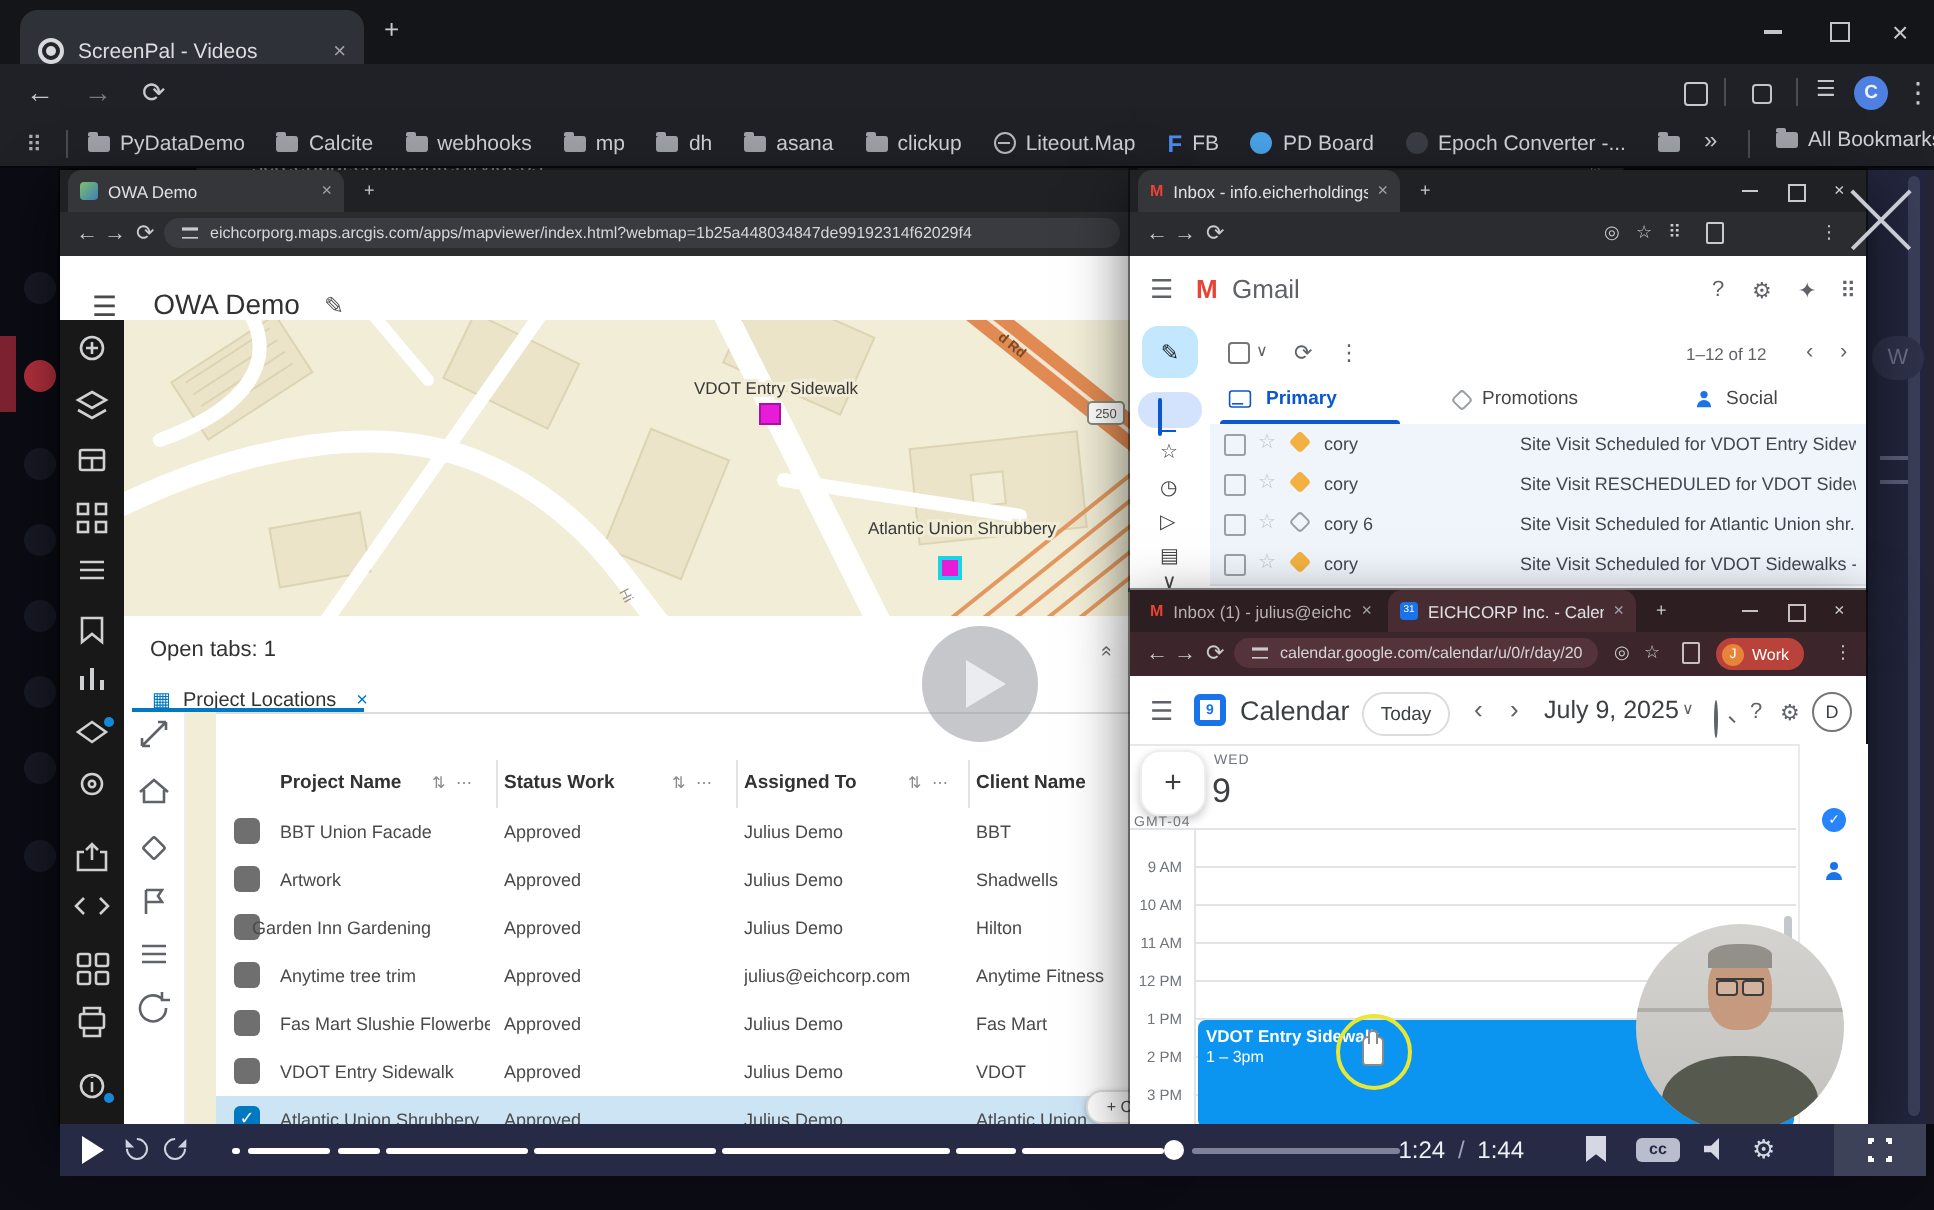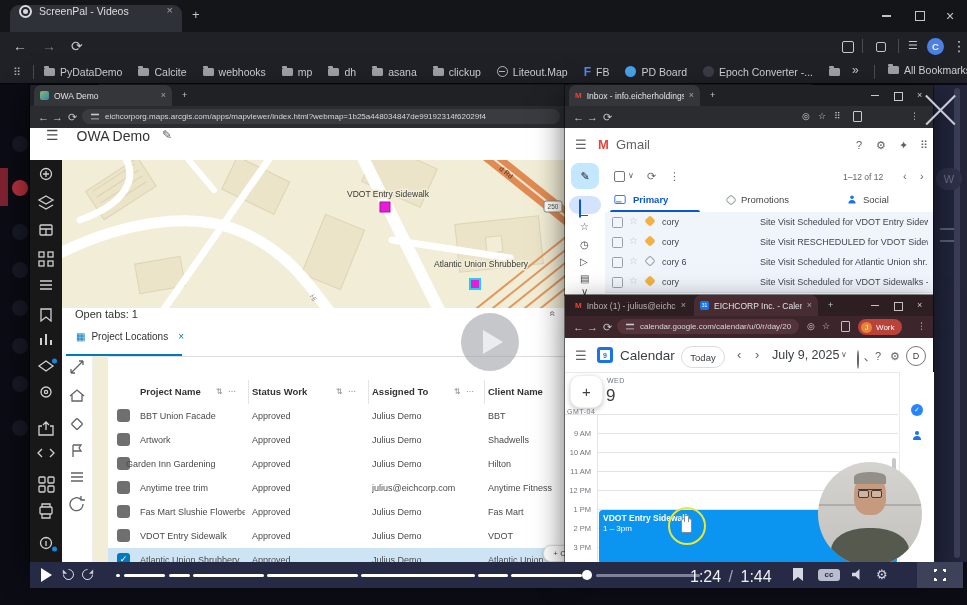--- a/index.html
+++ b/index.html
@@ -1,19 +1,19 @@
 <!DOCTYPE html>
 <html><head>
 <meta charset="utf-8">
 <style>
   html,body{margin:0;padding:0;background:#0b0c14;width:967px;height:605px;overflow:hidden;
     font-family:"Liberation Sans",sans-serif;-webkit-font-smoothing:antialiased}
   .a{position:absolute}
   .stage{position:relative;width:967px;height:605px;overflow:hidden}
-  .f{display:flex;align-items:flex-start}
+  .f{display:flex;align-items:flex-end}
   .nowrap{white-space:nowrap;overflow:hidden}
   .shadow{box-shadow:0 0 0 1px rgba(0,0,0,.45),0 10px 28px rgba(0,0,0,.6)}
 
   
   .tabstrip{left:0;top:0;width:967px;height:32px;background:#141519}
   .main-tab{left:10px;top:5px;width:172px;height:27px;background:#2f3138;border-radius:9px 9px 0 0;padding:0 9px;box-sizing:border-box}
   .sp-fav{width:13px;height:13px;border-radius:50%;background:#23242b;border:2px solid #d8d9dd;box-sizing:border-box;position:relative;flex:0 0 auto}
   .sp-fav::after{content:"";position:absolute;left:2px;top:2px;width:5px;height:5px;border-radius:50%;background:#d8d9dd}
   .main-tab .t{font-size:10.5px;color:#dcdde0;margin-left:7px;flex:1}
   .xg{color:#9fa1a6;font-size:11px;line-height:1}
@@ -177,21 +177,21 @@
   
   .cbar{left:30px;top:562px;width:933px;height:26px;background:#262a44;z-index:10}
   .playtri{position:absolute;left:11px;top:6px;width:0;height:0;border-left:11px solid #fff;border-top:7px solid transparent;border-bottom:7px solid transparent}
   .seek{position:absolute;top:7px;width:11px;height:11px;border:1.6px solid #cfd2df;border-radius:50%;border-top-color:transparent;box-sizing:border-box}
   .seek::after{content:"";position:absolute;top:-3px;width:0;height:0;border:3px solid transparent}
   .seek.l{transform:rotate(-45deg)}.seek.l::after{left:-2px;border-right-color:#cfd2df}
   .seek.r{transform:rotate(45deg) scaleX(-1)}.seek.r::after{left:-2px;border-right-color:#cfd2df}
   .seg{position:absolute;top:11.5px;height:3px;background:#fff;border-radius:2px}
   .seg.gray{background:#7e8299}
   .phead{position:absolute;left:552px;top:8px;width:10px;height:10px;border-radius:50%;background:#fff}
-  .ctime{position:absolute;left:660px;top:6px;width:96px;font-size:16px;color:#eef0f6;text-align:left}
+  .ctime{position:absolute;left:636px;top:6px;width:96px;font-size:12px;color:#eef0f6;text-align:right}
   .bmk{position:absolute;left:763px;top:6px;width:10px;height:13px;background:#d5d7e2;
     clip-path:polygon(0 0,100% 0,100% 100%,50% 70%,0 100%)}
   .ccbadge{position:absolute;left:788px;top:7px;width:22px;height:12px;background:#b9bdcd;border-radius:3px;
     color:#262a44;font-size:8px;font-weight:bold;text-align:center;line-height:12px}
   .spk{position:absolute;left:822px;top:7px;width:10px;height:11px;background:#d5d7e2;
     clip-path:polygon(0 35%,35% 35%,75% 0,75% 100%,35% 65%,0 65%)}
   .spk::after{content:"";position:absolute;left:9px;top:2px;width:5px;height:7px;border:1.5px solid #d5d7e2;border-left:none;border-radius:0 6px 6px 0}
   .cgear{position:absolute;left:846px;top:5px;font-size:13px;color:#d5d7e2}
   .fstile{position:absolute;left:887px;top:0;width:46px;height:26px;background:#3e4258}
   .fs{position:absolute;left:17px;top:7px;width:12px;height:12px;border:2px solid #fff;box-sizing:border-box}

